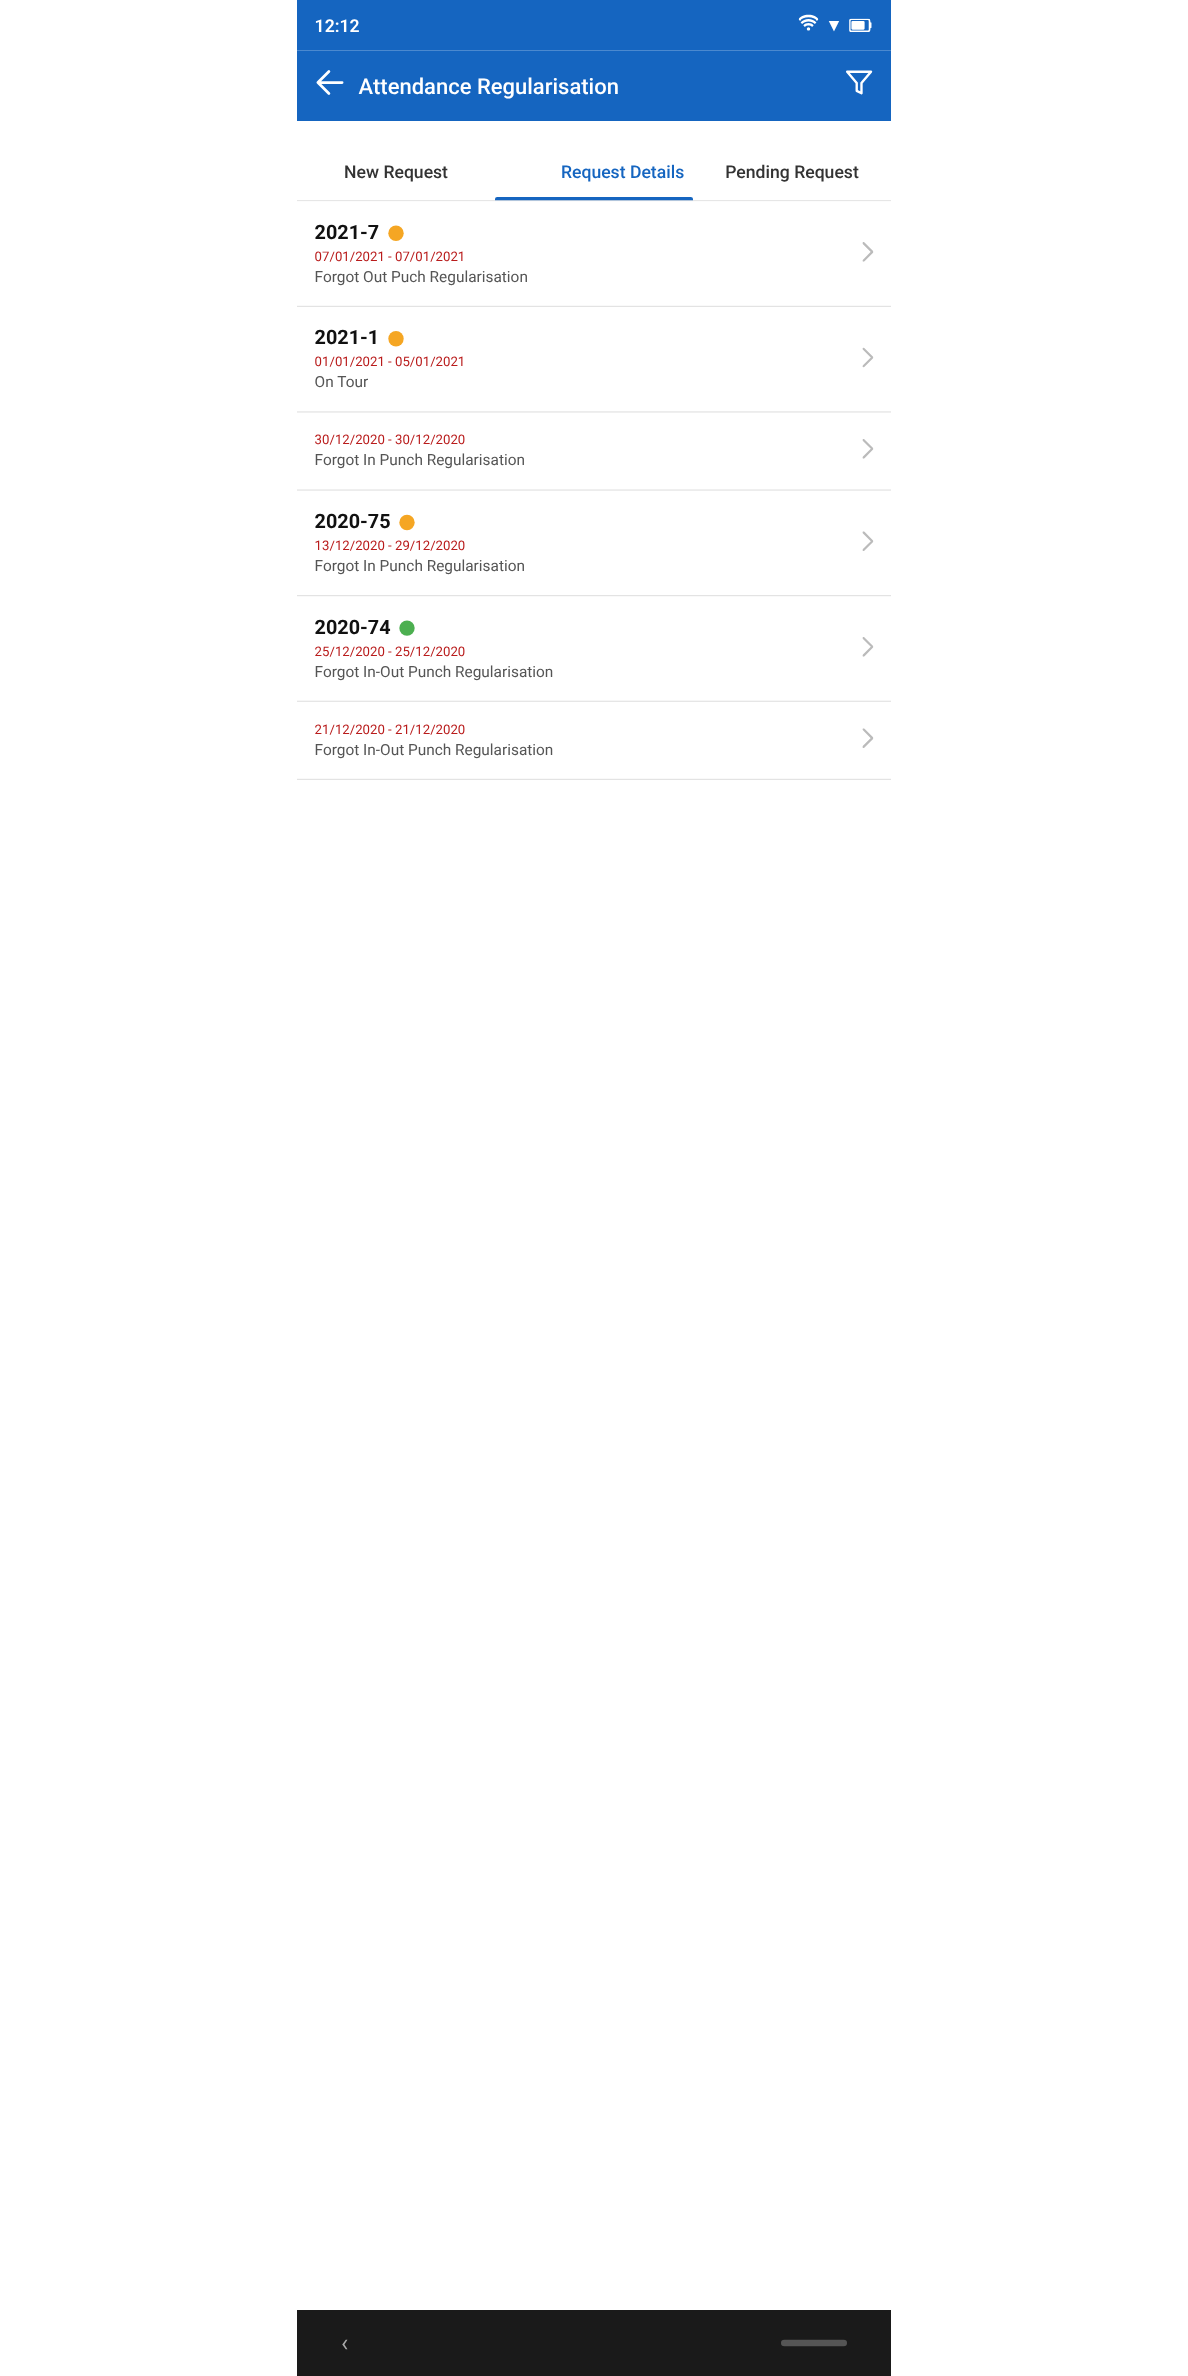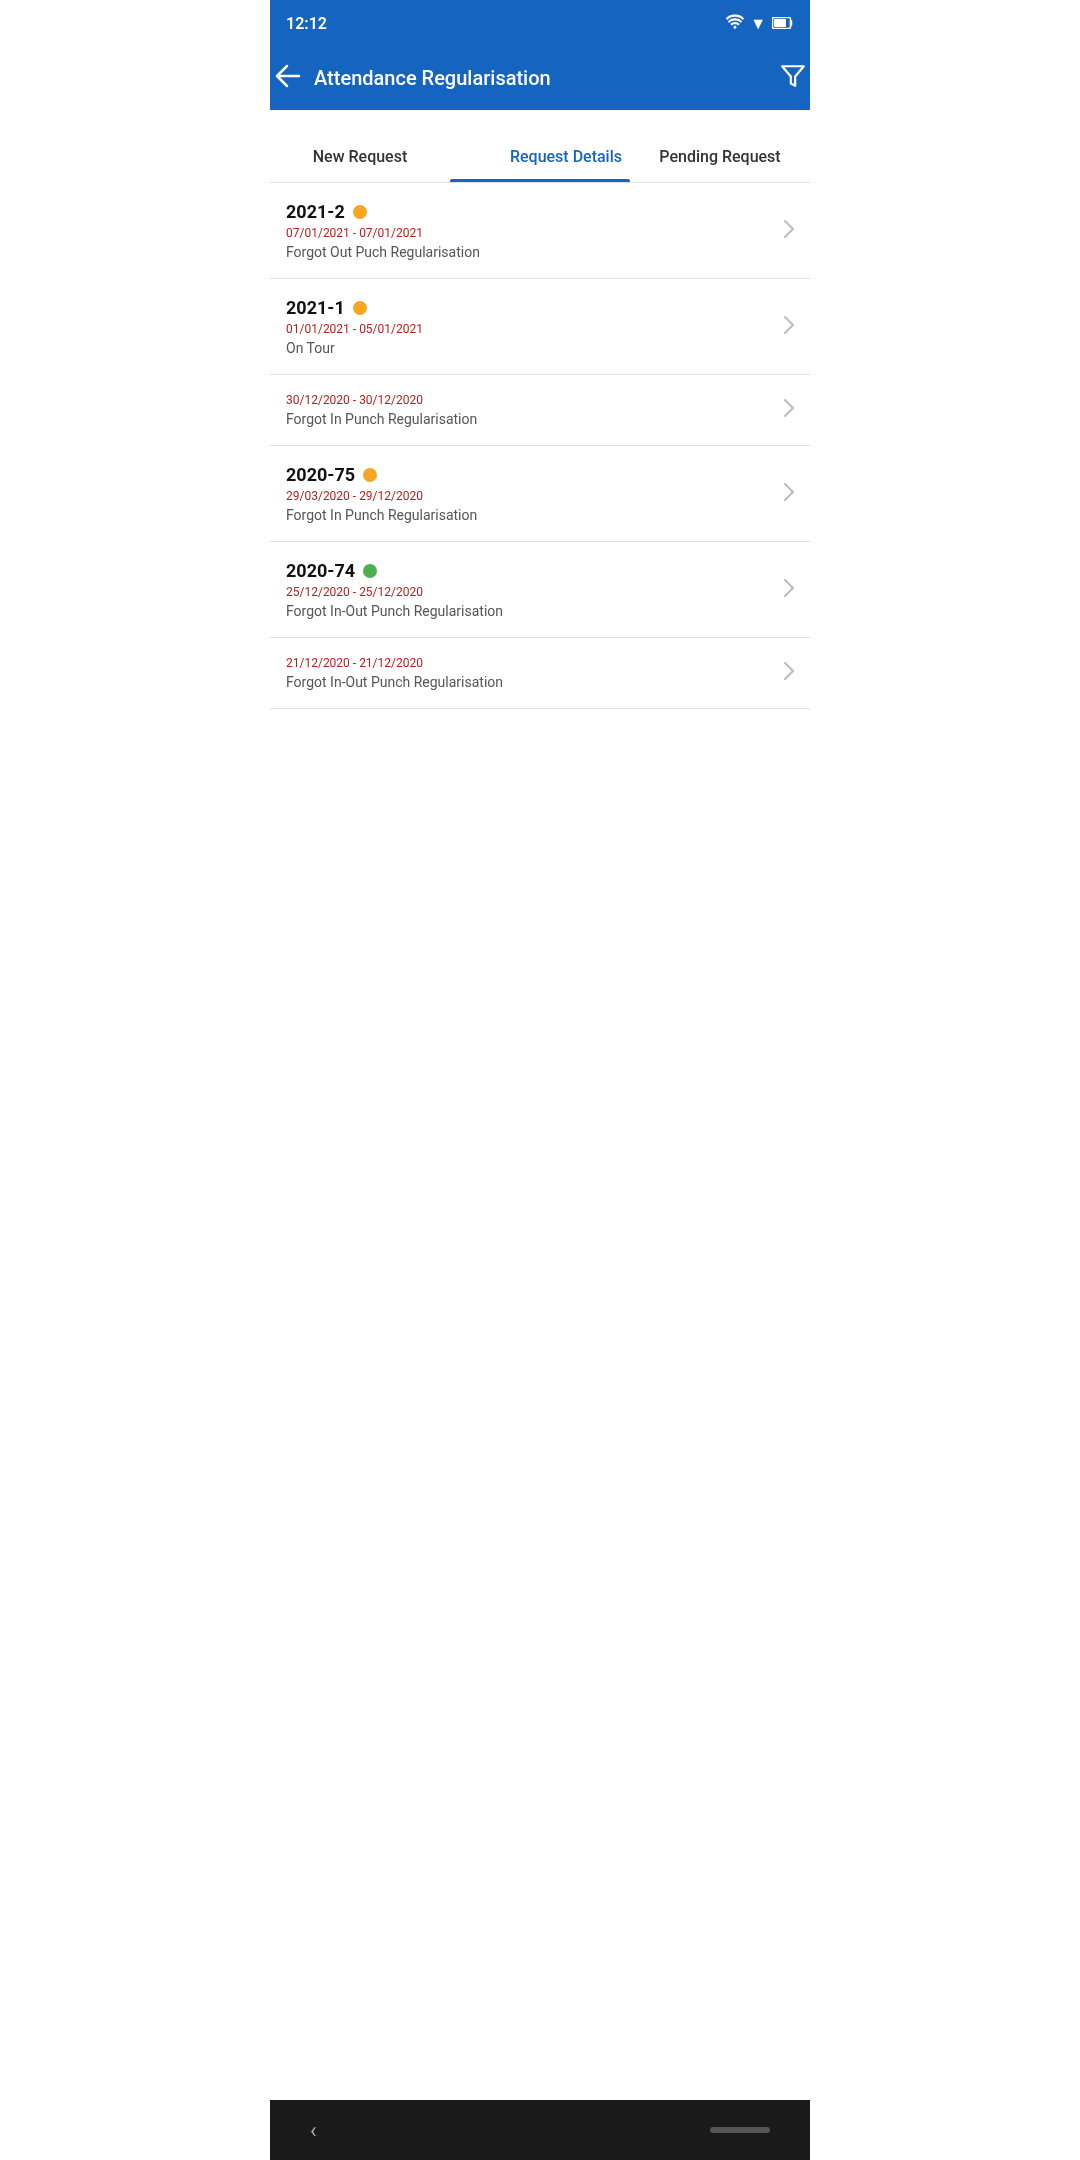--- a/index.html
+++ b/index.html
@@ -35,21 +35,21 @@
       display: flex;
       align-items: center;
       gap: 6px;
     }
     .app-bar {
       background: #1565C0;
       color: white;
       display: flex;
       align-items: center;
       justify-content: space-between;
-      padding: 12px 4px;
+      padding: 12px 16px;
       height: 64px;
     }
     .app-bar-left {
       display: flex;
       align-items: center;
       gap: 12px;
     }
     .back-arrow {
       font-size: 22px;
       cursor: pointer;
@@ -218,21 +218,21 @@
   </div>
   <div class="tab" id="tab-pending-request">
     <span>Pending Request</span>
   </div>
 </div>
 
 <div class="request-list" id="request-list">
 <div class="request-item">
     <div class="request-content">
       <div class="request-header">
-        <span class="request-id">2021-2</span>
+        <span class="request-id">2021-7</span>
         <span class="status-dot yellow"></span>
       </div>
       <div class="request-date">07/01/2021 - 07/01/2021</div>
       <div class="request-type">Forgot Out Puch Regularisation</div>
     </div>
     <span class="chevron-right">
       <svg width="10" height="18" viewBox="0 0 10 18" fill="none">
         <path d="M1 1L9 9L1 17" stroke="#bbb" stroke-width="2" stroke-linecap="round" stroke-linejoin="round"></path>
       </svg>
     </span>
@@ -262,21 +262,21 @@
         <path d="M1 1L9 9L1 17" stroke="#bbb" stroke-width="2" stroke-linecap="round" stroke-linejoin="round"></path>
       </svg>
     </span>
   </div>
     <div class="request-item">
     <div class="request-content">
       <div class="request-header">
         <span class="request-id">2020-75</span>
         <span class="status-dot yellow"></span>
       </div>
-      <div class="request-date">29/03/2020 - 29/12/2020</div>
+      <div class="request-date">13/12/2020 - 29/12/2020</div>
       <div class="request-type">Forgot In Punch Regularisation</div>
     </div>
     <span class="chevron-right">
       <svg width="10" height="18" viewBox="0 0 10 18" fill="none">
         <path d="M1 1L9 9L1 17" stroke="#bbb" stroke-width="2" stroke-linecap="round" stroke-linejoin="round"></path>
       </svg>
     </span>
   </div>
     <div class="request-item">
     <div class="request-content">

